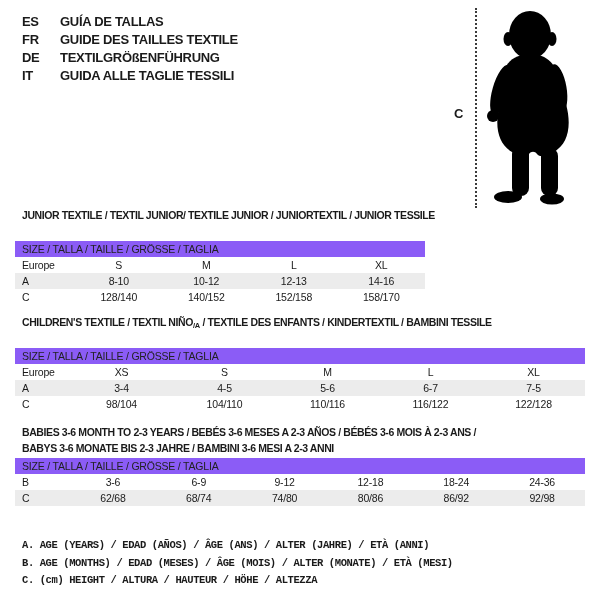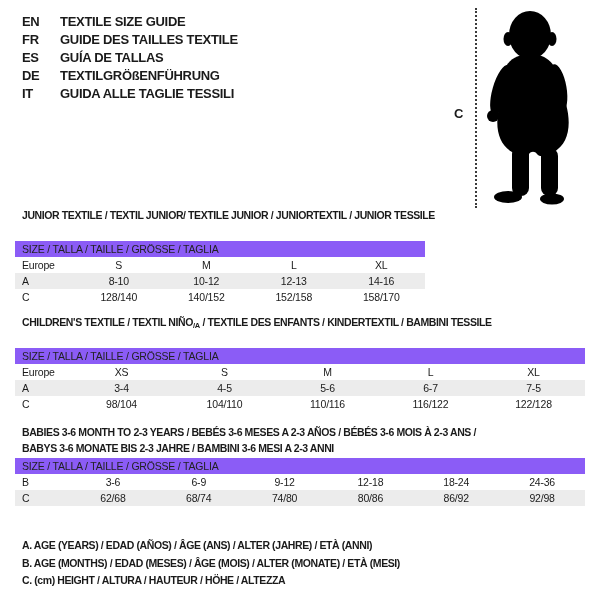--- a/index.html
+++ b/index.html
@@ -34,38 +34,34 @@
   .s3 .tbl-title { line-height: 16px; margin-bottom: 2px; }
   .sub { font-size: 7.5px; vertical-align: -2px; letter-spacing: -0.2px; }
 
   table { border-collapse: collapse; table-layout: fixed; width: 100%; }
   td { height: 16px; padding: 0; font-size: 10.5px; letter-spacing: -0.2px; text-align: center; vertical-align: middle; white-space: nowrap; }
   td.hdr { background: #8b5cf6; text-align: left; padding-left: 7px; color: #222; }
   td.lbl { text-align: left; padding-left: 7px; }
   tr.stripe td { background: #ececec; }
 
   
-  .legend { position: absolute; left: 22px; top: 537px; }
+  .legend { position: absolute; left: 22px; top: 537px; font-family: Liberation Mono, monospace; }
   .legend-line { font-size: 10.5px; font-weight: 700; letter-spacing: -0.4px; line-height: 17.5px; white-space: nowrap; }
 </style>
 </head>
 <body>
 
 <div class="langs">
   <div class="lang-row">
-    <span class="lang-code">EN</span>
-    <span class="lang-label">TEXTILE SIZE GUIDE</span>
+    <span class="lang-code">ES</span>
+    <span class="lang-label">GUÍA DE TALLAS</span>
   </div>
   <div class="lang-row">
     <span class="lang-code">FR</span>
     <span class="lang-label">GUIDE DES TAILLES TEXTILE</span>
-  </div>
-  <div class="lang-row">
-    <span class="lang-code">ES</span>
-    <span class="lang-label">GUÍA DE TALLAS</span>
   </div>
   <div class="lang-row">
     <span class="lang-code">DE</span>
     <span class="lang-label">TEXTILGRÖßENFÜHRUNG</span>
   </div>
   <div class="lang-row">
     <span class="lang-code">IT</span>
     <span class="lang-label">GUIDA ALLE TAGLIE TESSILI</span>
   </div>
 </div>

